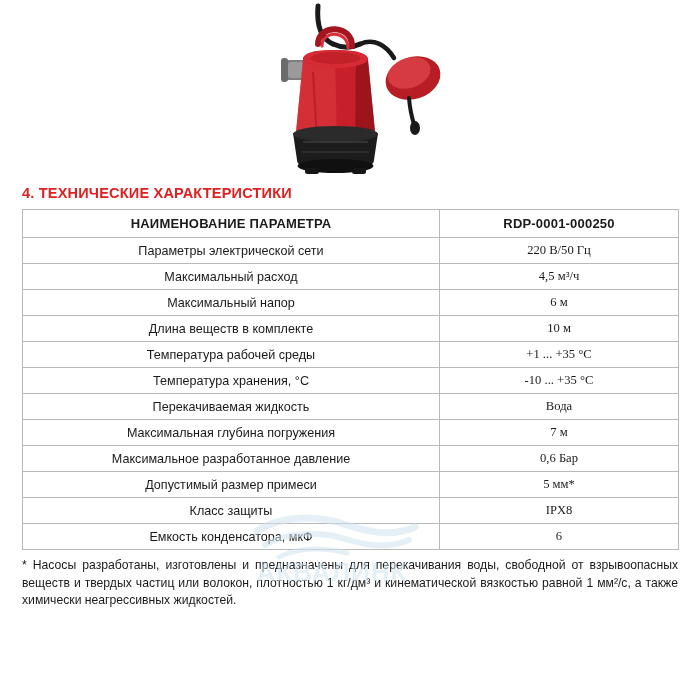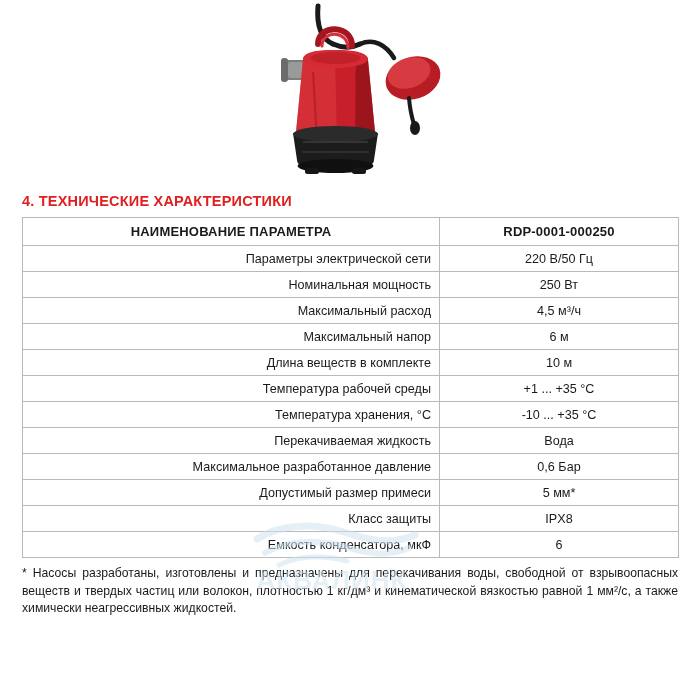--- a/index.html
+++ b/index.html
@@ -27,21 +27,21 @@
     left: 0;
     top: 0;
   }
 
   
   .section-heading {
     color: #e02020;
     font-weight: bold;
     font-size: 14.5px;
     letter-spacing: 0.2px;
-    margin: 8px 0 8px 22px;
+    margin: 0 0 8px 22px;
   }
 
   
   .spec-table-wrap {
     margin: 0 22px;
     position: relative;
   }
   table.spec-table {
     border-collapse: collapse;
     width: 656px;
@@ -59,24 +59,25 @@
     background: transparent;
   }
   table.spec-table thead th {
     font-weight: bold;
     text-align: center;
     font-size: 13px;
     height: 27px;
     letter-spacing: 0.2px;
   }
   table.spec-table td.param-name {
-    text-align: right;
+    text-align: center;
   }
   table.spec-table td.param-value {
     text-align: center;
+    font-family: Liberation Serif, serif;
   }
   col.col-name { width: 417px; }
   col.col-value { width: 239px; }
 
   
   .watermark {
     position: absolute;
     left: 165px;
     top: 300px;
     width: 290px;
@@ -181,24 +182,20 @@
         <th>НАИМЕНОВАНИЕ ПАРАМЕТРА</th>
         <th>RDP-0001-000250</th>
       </tr>
     </thead>
     <tbody>
       <tr>
         <td class="param-name">Параметры электрической сети</td>
         <td class="param-value">220 В/50 Гц</td>
       </tr>
       <tr>
-        <td class="param-name">Номинальная мощность</td>
-        <td class="param-value">250 Вт</td>
-      </tr>
-      <tr>
         <td class="param-name">Максимальный расход</td>
         <td class="param-value">4,5 м³/ч</td>
       </tr>
       <tr>
         <td class="param-name">Максимальный напор</td>
         <td class="param-value">6 м</td>
       </tr>
       <tr>
         <td class="param-name">Длина веществ в комплекте</td>
         <td class="param-value">10 м</td>
@@ -207,20 +204,24 @@
         <td class="param-name">Температура рабочей среды</td>
         <td class="param-value">+1 ... +35 °С</td>
       </tr>
       <tr>
         <td class="param-name">Температура хранения, °С</td>
         <td class="param-value">-10 ... +35 °С</td>
       </tr>
       <tr>
         <td class="param-name">Перекачиваемая жидкость</td>
         <td class="param-value">Вода</td>
+      </tr>
+      <tr>
+        <td class="param-name">Максимальная глубина погружения</td>
+        <td class="param-value">7 м</td>
       </tr>
       <tr>
         <td class="param-name">Максимальное разработанное давление</td>
         <td class="param-value">0,6 Бар</td>
       </tr>
       <tr>
         <td class="param-name">Допустимый размер примеси</td>
         <td class="param-value">5 мм*</td>
       </tr>
       <tr>

